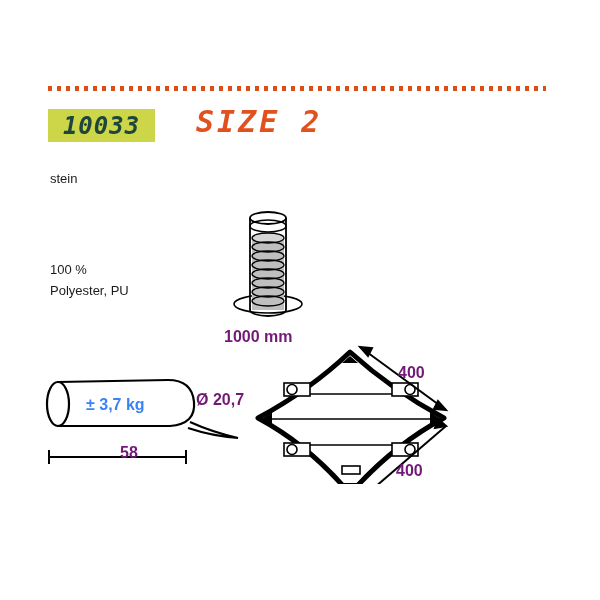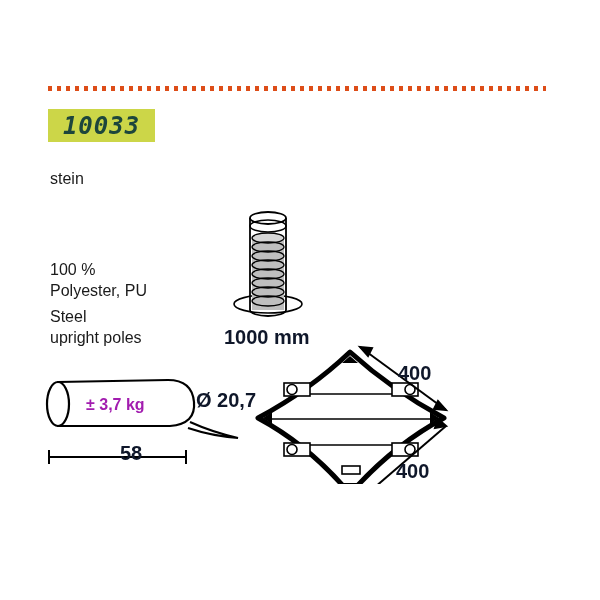--- a/index.html
+++ b/index.html
@@ -67,42 +67,42 @@
     font-size: 30px;
     line-height: 36px;
     letter-spacing: 3px;
     white-space: nowrap;
   }
 
   
   .spec-text {
     position: absolute;
     color: #1a1a1a;
-    font-size: 16px;
+    font-size: 13px;
     line-height: 21px;
     white-space: pre-line;
   }
   #spec-brand  { left: 50px; top: 168px; }
   #spec-material { left: 50px; top: 243px; margin-top: 16px; }
   #spec-poles  { left: 50px; top: 306px; }
 
   
   .fig-caption {
     position: absolute;
-    color: #0f172a;
+    color: #701a75;
     font-weight: bold;
-    font-size: 20px;
+    font-size: 16px;
     line-height: 18px;
     white-space: nowrap;
   }
   #pole-caption { left: 224px; top: 328px; }
   #bag-weight {
     position: absolute;
     left: 86px; top: 396px;
-    font-weight: bold; font-size: 16px; color: #a21caf;
+    font-weight: bold; font-size: 16px; color: #3b82f6;
     white-space: nowrap;
   }
   #bag-diameter { left: 196px; top: 391px; }
   #bag-length   { left: 104px; top: 444px; margin-left: 16px; }
   #tarp-dim-top    { left: 398px; top: 364px; }
   #tarp-dim-bottom { left: 396px; top: 462px; }
 
   svg { display: block; }
   .fig { position: absolute; }
   #fig-pole { left: 216px; top: 206px; }
@@ -114,27 +114,26 @@
 
 <div id="sheet">
 
   <div id="dotted-rule"></div>
 
   <div id="code-badge">
     <span class="code-text">10033</span>
   </div>
 
   <div id="title-block">
+    <div>SIZE 2</div>
   </div>
 
   <div class="spec-text" id="spec-brand">stein</div>
   <div class="spec-text" id="spec-material">100 %
 Polyester, PU</div>
-  <div class="spec-text" id="spec-poles">Steel
-upright poles</div>
 
   <div class="fig" id="fig-pole">
     <svg width="120" height="120" viewBox="0 0 120 120">
 
       <ellipse cx="52" cy="98" rx="34" ry="9" fill="#ffffff" stroke="#000" stroke-width="1.6"></ellipse>
 
       <g stroke="#000" stroke-width="1.3">
         <rect x="36" y="32" width="32" height="72" fill="#bfbfbf" stroke="none"></rect>
         <ellipse cx="52" cy="32" rx="16" ry="5" fill="#d6d6d6"></ellipse>
         <ellipse cx="52" cy="41" rx="16" ry="5" fill="none"></ellipse>

